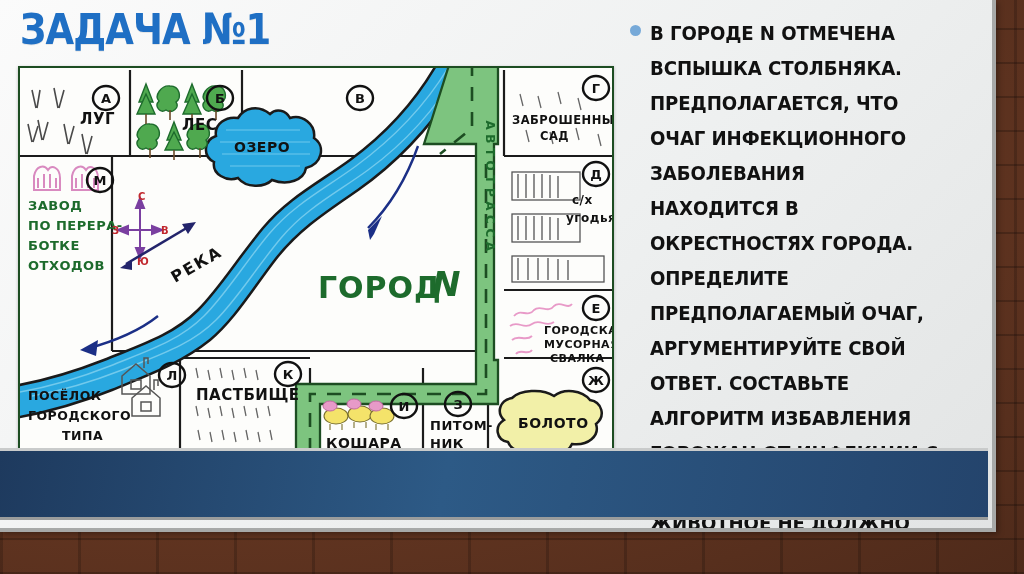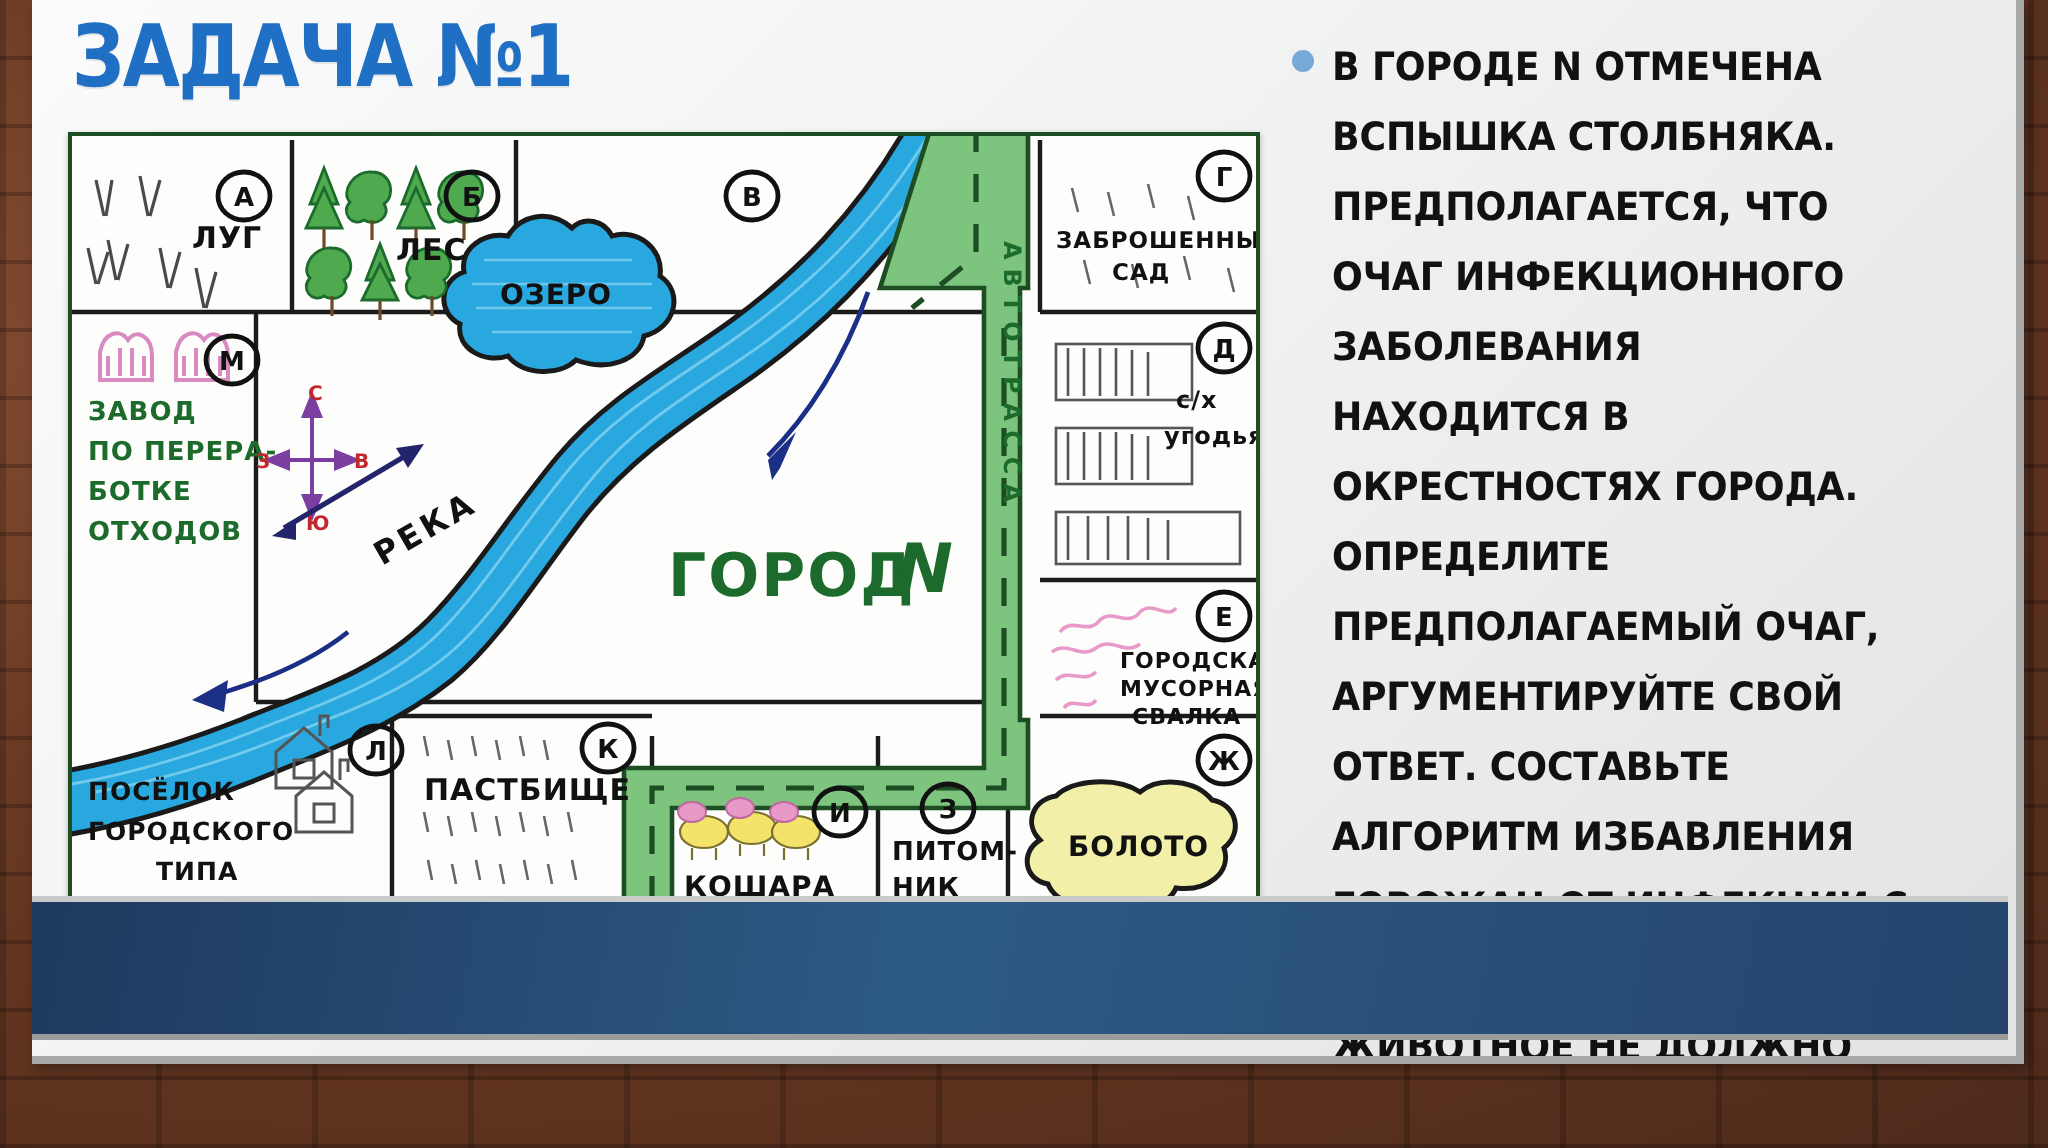--- a/index.html
+++ b/index.html
@@ -22,21 +22,21 @@
     background:
       radial-gradient(circle at 12% 18%, rgba(220,210,200,.30) 0 7px, transparent 8px),
       radial-gradient(circle at 35% 62%, rgba(220,210,200,.22) 0 9px, transparent 10px),
       radial-gradient(circle at 78% 40%, rgba(225,215,205,.25) 0 6px, transparent 7px),
       radial-gradient(circle at 60% 85%, rgba(210,200,190,.20) 0 10px, transparent 11px),
       radial-gradient(circle at 90% 72%, rgba(225,215,205,.20) 0 8px, transparent 9px),
       radial-gradient(circle at 5% 80%, rgba(200,190,180,.18) 0 6px, transparent 7px);
   }
   
   #slide{
-    position:absolute;left:16px;top:0;width:992px;height:528px;
+    position:absolute;left:0;top:0;width:992px;height:528px;
     background:linear-gradient(135deg,#fbfbfb 0%, #eef0f0 55%, #e2e4e4 100%);
     border-right:4px solid #a7a9a8;
     border-bottom:4px solid #a7a9a8;
     box-shadow:2px 2px 6px rgba(0,0,0,.35);
     overflow:hidden;
   }
   
   #title{
     position:absolute;left:20px;top:4px;
     font-family:"DejaVu Sans", sans-serif;

